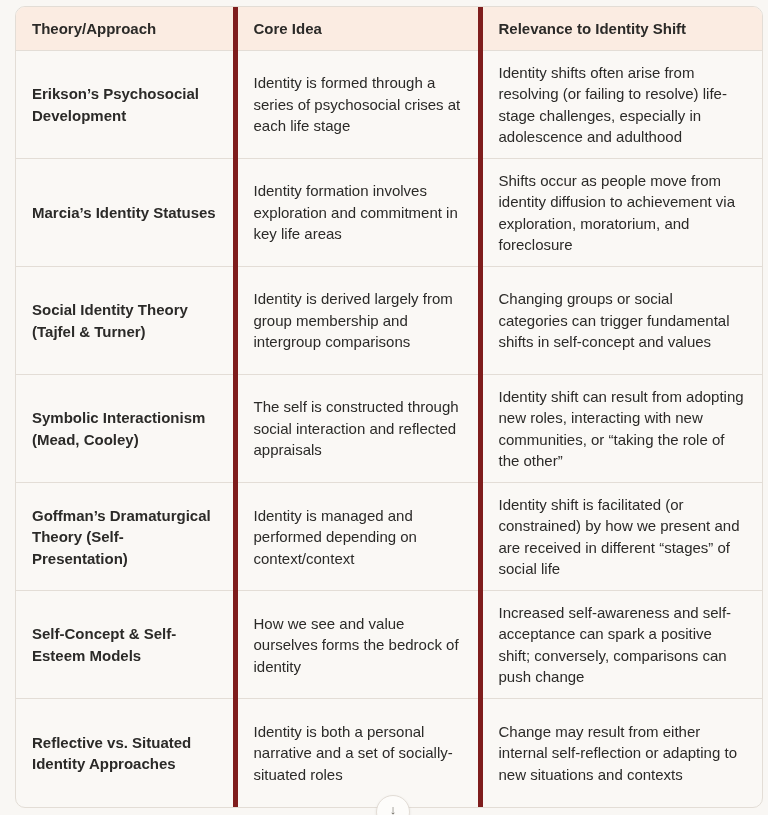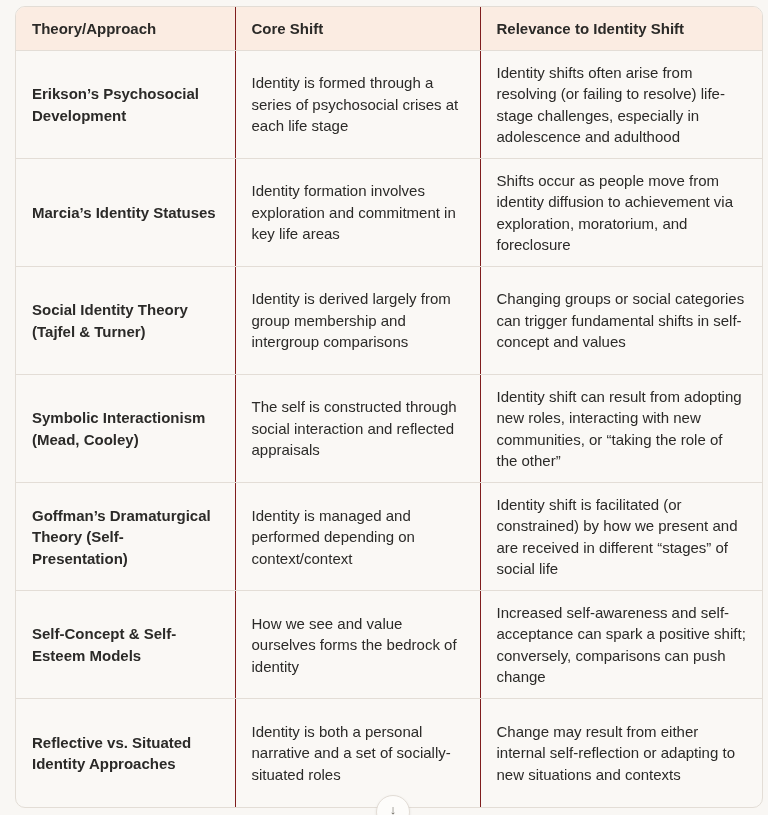--- a/index.html
+++ b/index.html
@@ -10,21 +10,21 @@
     color:#2b2a28;
     position:relative;
   }
   .table-wrap {
     position:absolute; left:15px; top:6px; width:746px; height:800px;
     border:1px solid #e3ddd6; border-radius:10px; overflow:hidden;
     background:#faf8f5;
   }
   table { border-collapse:collapse; width:100%; height:100%; table-layout:fixed; }
   th, td {
-    border-right:1px solid #7f1d1d; border-bottom:1px solid #e3ddd6;
+    border-right:5px solid #7f1d1d; border-bottom:1px solid #e3ddd6;
     text-align:left; vertical-align:middle;
     padding:0 16px; font-size:15px; line-height:21.5px;
   }
   th:last-child, td:last-child { border-right:none;margin-top:8px; }
   tr:last-child td { border-bottom:none; }
   thead th {
     background:#fbece2; font-weight:bold; height:43px; color:#2b2a28;
   }
   td.theory { font-weight:bold;margin-top:24px; }
   col.c1 { width:219px; } col.c2 { width:245px; } col.c3 { width:282px; }
@@ -43,21 +43,21 @@
 <div class="table-wrap">
   <table>
     <colgroup>
         <col class="c1">
         <col class="c2">
         <col class="c3">
       </colgroup>
     <thead>
       <tr>
         <th>Theory/Approach</th>
-        <th>Core Shift</th>
+        <th>Core Idea</th>
         <th>Relevance to Identity Shift</th>
       </tr>
     </thead>
     <tbody>
       <tr>
         <td class="theory">Erikson’s Psychosocial Development</td>
         <td>Identity is formed through a series of psychosocial crises at each life stage</td>
         <td>Identity shifts often arise from resolving (or failing to resolve) life-stage challenges, especially in adolescence and adulthood</td>
       </tr>
       <tr>

